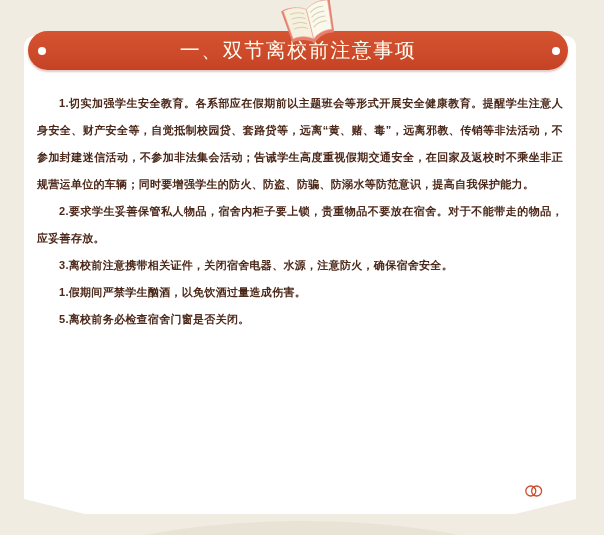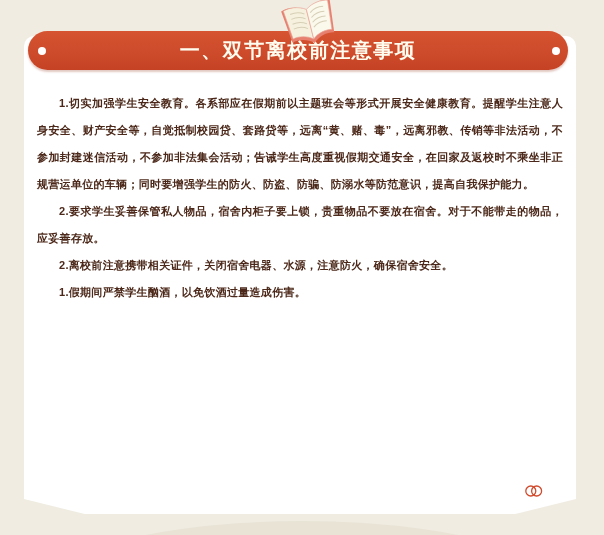--- a/index.html
+++ b/index.html
@@ -45,21 +45,21 @@
     background: linear-gradient(#d65431, #c64225);
     border-radius: 20px;
     box-shadow: 0 2px 2px rgba(140, 40, 15, 0.25);
     display: flex;
     align-items: center;
     justify-content: center;
   }
   .banner h1 {
     margin: 0;
     font-size: 20px;
-    font-weight: bold;
+    font-weight: normal;
     letter-spacing: 1.5px;
     color: #fffdf0;
   }
   .dot {
     position: absolute;
     top: 50%;
     width: 8px; height: 8px;
     margin-top: -4px;
     border-radius: 50%;
     background: #ffffff;
@@ -78,22 +78,23 @@
   }
 </style>
 </head>
 <body>
 
 <div class="bg-arc"></div>
 
 <div class="card">
   <p class="para">1.切实加强学生安全教育。各系部应在假期前以主题班会等形式开展安全健康教育。提醒学生注意人身安全、财产安全等，自觉抵制校园贷、套路贷等，远离“黄、赌、毒”，远离邪教、传销等非法活动，不参加封建迷信活动，不参加非法集会活动；告诫学生高度重视假期交通安全，在回家及返校时不乘坐非正规营运单位的车辆；同时要增强学生的防火、防盗、防骗、防溺水等防范意识，提高自我保护能力。</p>
   <p class="para">2.要求学生妥善保管私人物品，宿舍内柜子要上锁，贵重物品不要放在宿舍。对于不能带走的物品，应妥善存放。</p>
-  <p class="para">2.离校前注意携带相关证件，关闭宿舍电器、水源，注意防火，确保宿舍安全。</p>
+  <p class="para">3.离校前注意携带相关证件，关闭宿舍电器、水源，注意防火，确保宿舍安全。</p>
   <p class="para">1.假期间严禁学生酗酒，以免饮酒过量造成伤害。</p>
+  <p class="para">5.离校前务必检查宿舍门窗是否关闭。</p>
 
   <span class="rings">
     <svg width="20" height="14" viewBox="0 0 20 14">
       <circle cx="6.8" cy="7" r="5" fill="none" stroke="#d14a2b" stroke-width="1.3"></circle>
       <circle cx="12.6" cy="7" r="5" fill="none" stroke="#d14a2b" stroke-width="1.3"></circle>
     </svg>
   </span>
 </div>
 
 <div class="banner">

